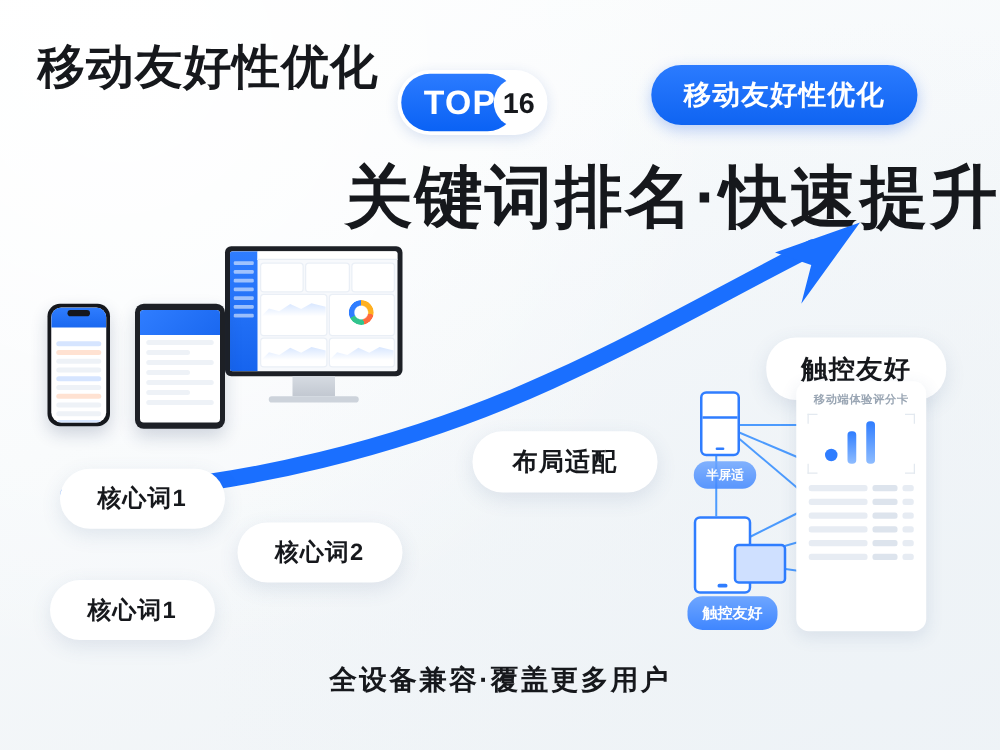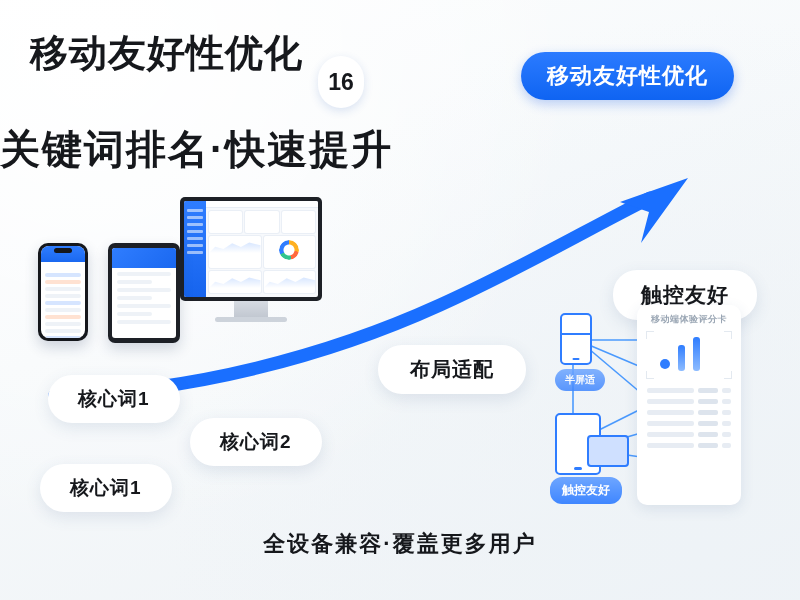--- a/index.html
+++ b/index.html
@@ -43,22 +43,22 @@
   }
   .pill-blue{
     position:absolute;left:521px;top:52px;
     padding:9px 26px;border-radius:24px;
     background:linear-gradient(180deg,#2b7bff 0%,#0f64f2 100%);
     color:#fff;font-size:22px;font-weight:bold;letter-spacing:1px;
     white-space:nowrap;
     box-shadow:0 4px 12px rgba(20,90,230,.28);
   }
   .hdr-sub{
-    position:absolute;left:0;right:0;top:122px;text-align:left;
-    font-size:40px;font-weight:bold;color:#16181c;letter-spacing:2px;
+    position:absolute;left:0;right:0;top:122px;text-align:right;
+    font-size:54px;font-weight:bold;color:#16181c;letter-spacing:2px;
   }
   .footer-cap{
     position:absolute;left:0;right:0;top:529px;text-align:center;
     font-size:22px;font-weight:bold;color:#16181c;letter-spacing:2px;
   }
   
   .arrow-svg{position:absolute;left:0;top:150px;width:800px;height:290px;}
   
   .devices{position:absolute;left:20px;top:185px;width:320px;height:200px;}
   .monitor{position:absolute;left:160px;top:12px;width:142px;height:116px;}
@@ -177,20 +177,21 @@
   .sc-pct{width:9px;height:5px;border-radius:2px;background:#e7ecf3;}
 </style>
 </head>
 <body>
 
 <div class="stage">
 
   <div class="hdr-title">移动友好性优化</div>
 
   <div class="top-badge">
+    <span class="tb-blue">TOP</span>
     <span class="tb-num">16</span>
   </div>
 
   <div class="pill-blue">移动友好性优化</div>
 
   <div class="hdr-sub">关键词排名·快速提升</div>
 
   <svg class="arrow-svg" viewBox="0 0 800 290">
     <path d="M55,245 C190,243 330,205 440,155 C520,119 590,78 650,48" fill="none" stroke="#1a6fff" stroke-width="13" stroke-linecap="round"></path>
     <path d="M688,28 L620,52 L649,62 L641,93 Z" fill="#1a6fff"></path>

